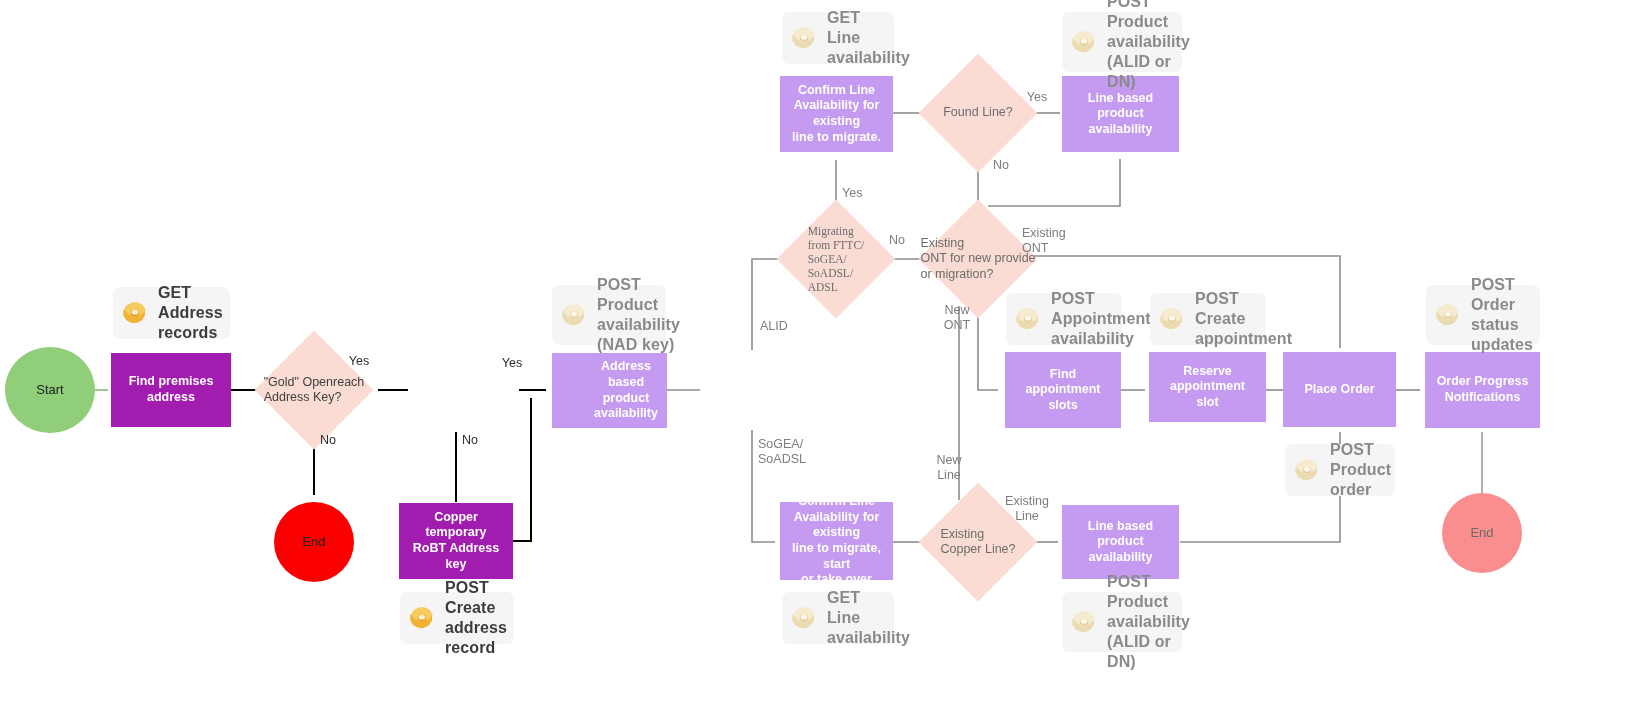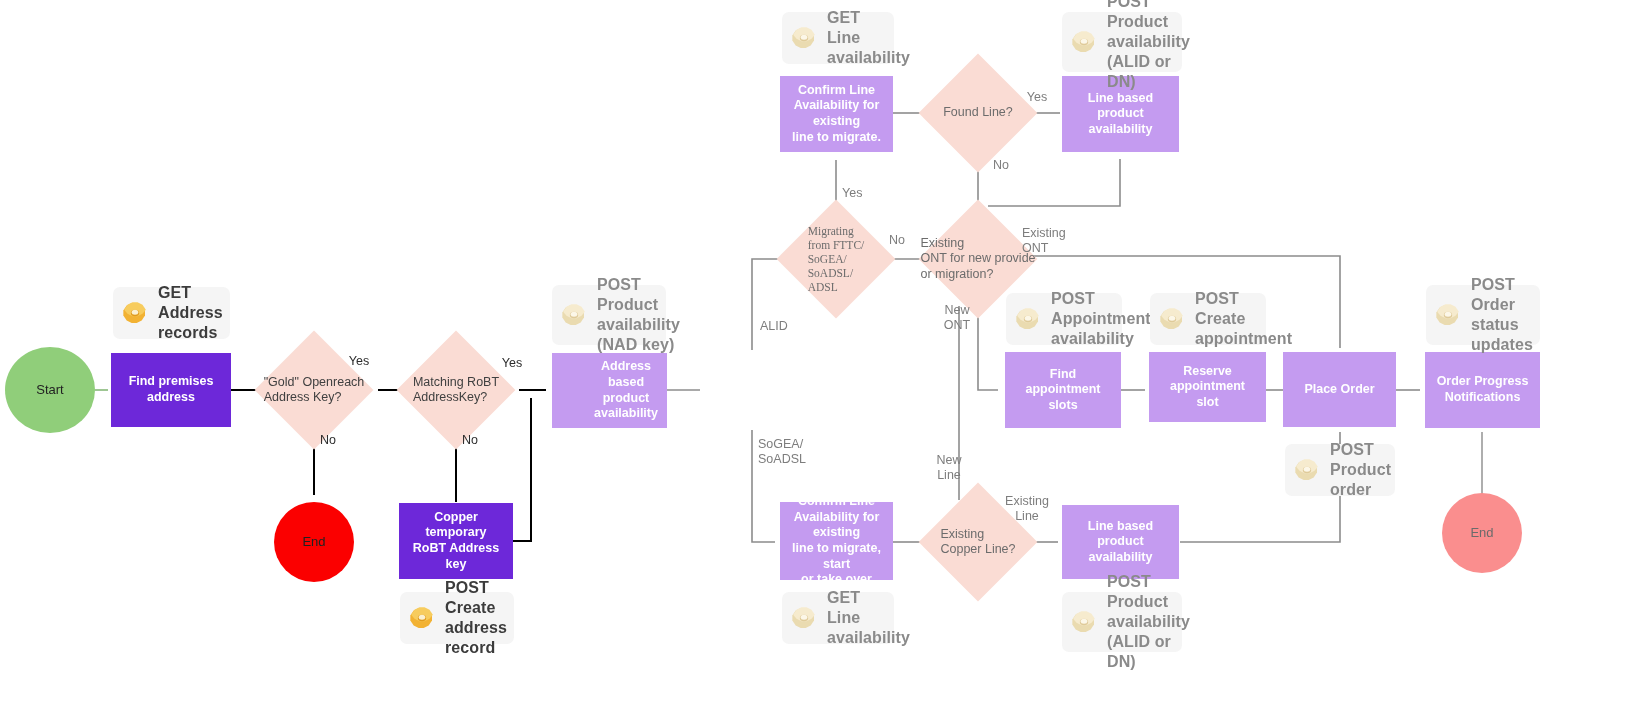--- a/index.html
+++ b/index.html
@@ -29,21 +29,21 @@
     text-align: center;
     line-height: 1.25;
   }
   .proc {
     color: #ffffff;
     font-weight: bold;
     font-size: 12.5px;
     padding: 2px 4px;
   }
   .proc-deep {
-    background: #6d28d9;
+    background: #a21caf;
   }
   .proc-light {
     background: #C49BF0;
   }
   .terminator {
     border-radius: 50%;
     font-size: 13px;
     color: #222222;
   }
   .term-start {
@@ -255,25 +255,20 @@
 Notifications</div>
 
   <div class="node proc proc-light" style="left:1283px; top:352px; width:113px; height:75px; white-space:pre-line;">Place Order</div>
 
   <div class="decision dark" style="left:272px; top:348px; width:84px; height:84px;">
     <div class="dia"></div>
     <div class="dlabel" style="left:-20px; right:-20px;">"Gold" Openreach
 Address Key?</div>
   </div>
 
-  <div class="decision dark" style="left:414px; top:348px; width:84px; height:84px;">
-    <div class="dia"></div>
-    <div class="dlabel" style="left:-16px; right:-16px;">Matching RoBT
-AddressKey?</div>
-  </div>
 
 
   <div class="decision" style="left:794px; top:217px; width:84px; height:84px;font-family:Liberation Serif, serif;">
     <div class="dia"></div>
     <div class="dlabel" style="left:-10px; right:-10px; font-size:11.5px;">Migrating
 from FTTC/
 SoGEA/
 SoADSL/
 ADSL</div>
   </div>

